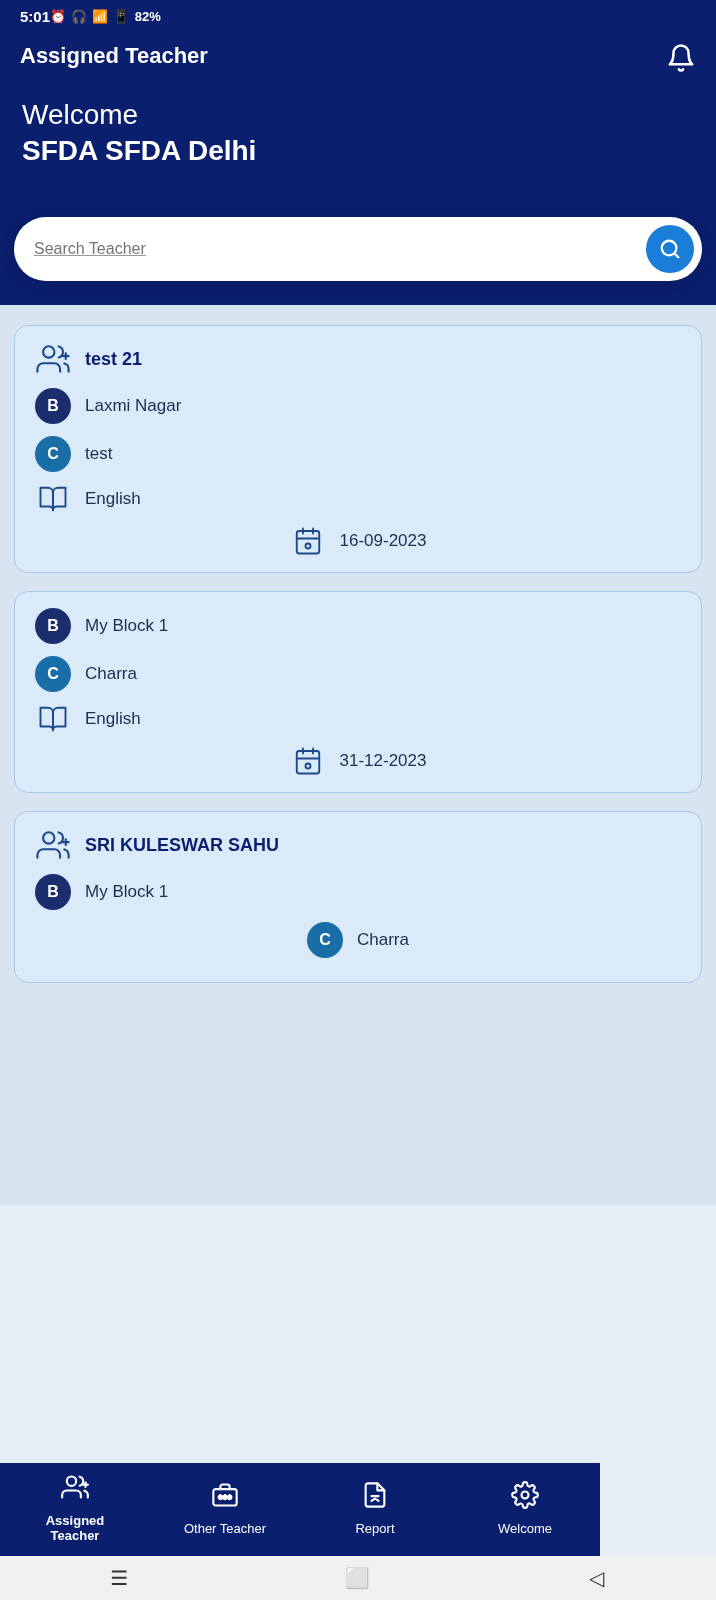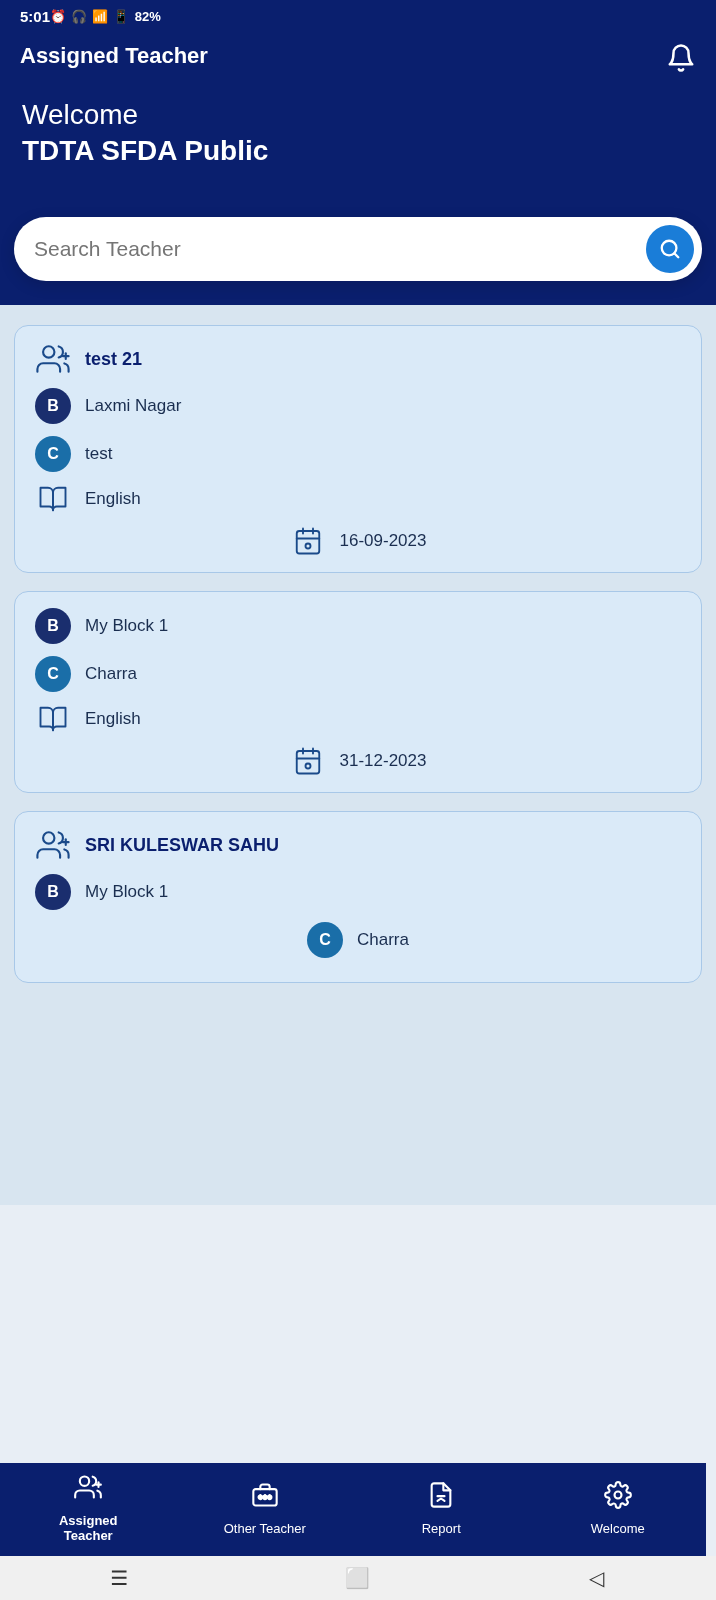--- a/index.html
+++ b/index.html
@@ -74,23 +74,24 @@
       display: flex;
       align-items: center;
       padding: 8px 8px 8px 20px;
       box-shadow: 0 4px 15px rgba(0,0,0,0.15);
       margin-bottom: 0;
     }
     .search-input {
       flex: 1;
       border: none;
       outline: none;
-      font-size: 21px;
+      font-size: 16px;
       color: #999;
       background: transparent;
+      text-decoration: underline;
     }
     .search-button {
       background: #1a7dd8;
       border: none;
       border-radius: 50%;
       width: 48px;
       height: 48px;
       display: flex;
       align-items: center;
       justify-content: center;
@@ -157,21 +158,21 @@
       font-size: 18px;
       font-weight: 700;
       color: #0a1f6e;
     }
 
     
     .bottom-nav {
       position: fixed;
       bottom: 0;
       left: 0;
-      width: 706px;
+      width: 600px;
       background: #0a1f6e;
       display: flex;
       justify-content: space-around;
       align-items: center;
       padding: 10px 0 12px;
       z-index: 100;
     }
     .nav-item {
       display: flex;
       flex-direction: column;
@@ -248,21 +249,21 @@
   <div class="bell-icon">
     <svg width="30" height="30" viewBox="0 0 24 24" fill="none" stroke="white" stroke-width="2" stroke-linecap="round" stroke-linejoin="round">
       <path d="M18 8A6 6 0 0 0 6 8c0 7-3 9-3 9h18s-3-2-3-9"></path>
       <path d="M13.73 21a2 2 0 0 1-3.46 0"></path>
     </svg>
   </div>
 </div>
 
 <div class="welcome-section">
   <div class="welcome-text">Welcome</div>
-  <div class="welcome-name">TDTA SFDA Public</div>
+  <div class="welcome-name">SFDA SFDA Delhi</div>
 </div>
 
 <div class="search-outer">
   <div class="search-bar-wrapper">
     <input class="search-input" type="text" placeholder="Search Teacher" style="">
     <button class="search-button">
       <svg width="22" height="22" viewBox="0 0 24 24" fill="none" stroke="white" stroke-width="2.5" stroke-linecap="round" stroke-linejoin="round">
         <circle cx="11" cy="11" r="8"></circle>
         <line x1="21" y1="21" x2="16.65" y2="16.65"></line>
       </svg>

